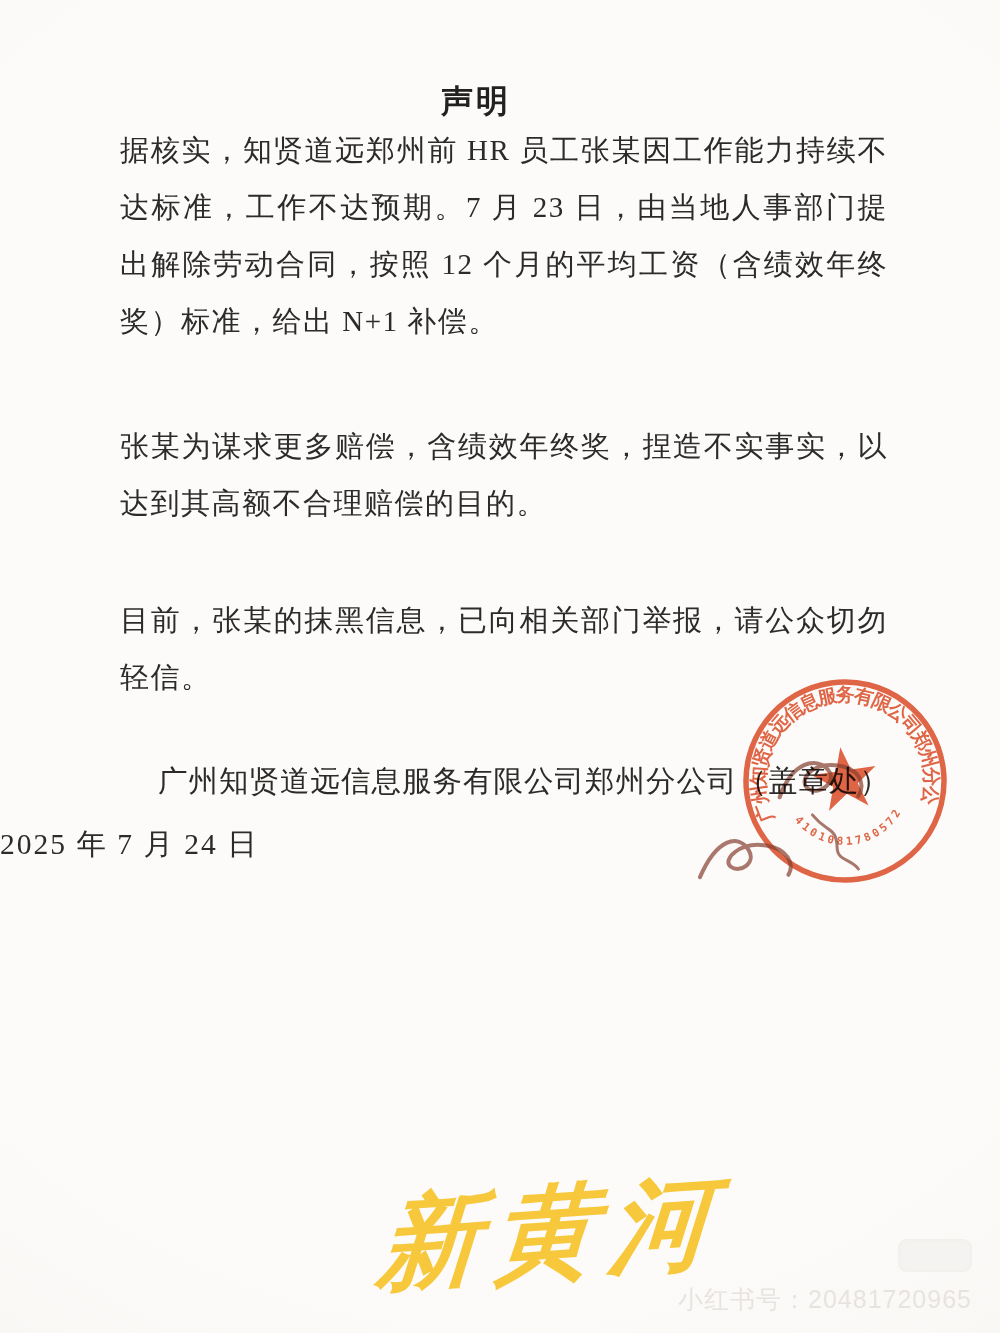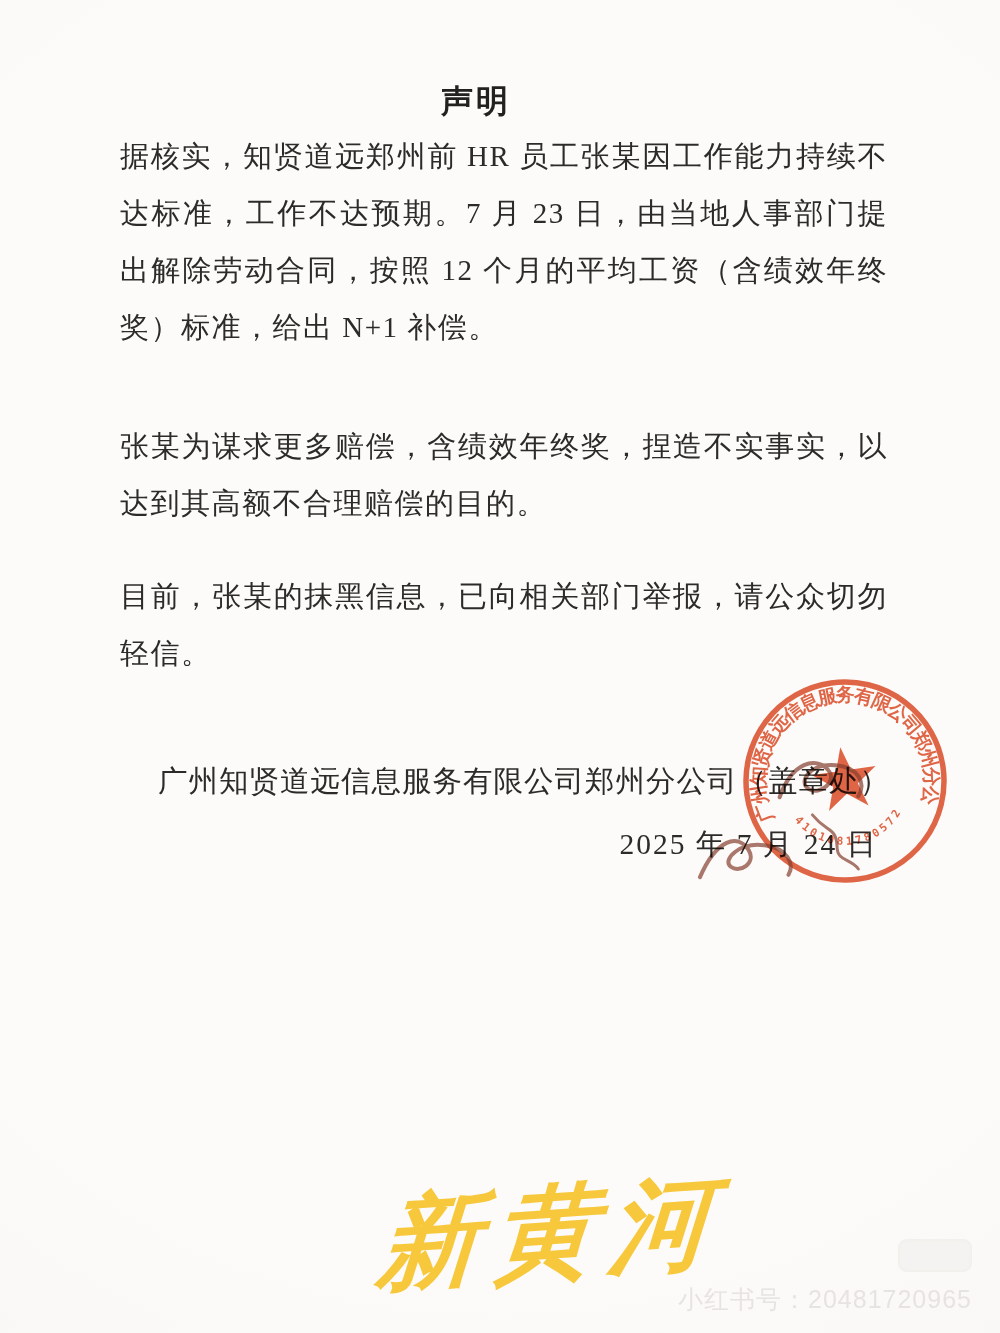--- a/index.html
+++ b/index.html
@@ -27,41 +27,41 @@
   .para {
     position: absolute;
     left: 120px;
     width: 768px;
     font-size: 29px;
     line-height: 57px;
     text-align: justify;
     letter-spacing: 1.5px;
     color: #2c2b29;
   }
-  .para-1 { top: 128px; }
+  .para-1 { top: 122px; }
   .para-2 { top: 418px; }
-  .para-3 { top: 568px; }
+  .para-3 { top: 592px; }
   .signature-line {
     position: absolute;
     top: 757px;
     left: 0;
     width: 890px;
     text-align: right;
     font-size: 29.5px;
     line-height: 48px;
     letter-spacing: 1px;
     color: #2c2b29;
     z-index: 2;
   }
   .date-line {
     position: absolute;
     top: 820px;
     left: 0;
     width: 878px;
-    text-align: right;
+    text-align: left;
     font-size: 29.5px;
     line-height: 48px;
     letter-spacing: 2px;
     color: #2c2b29;
     z-index: 2;
   }
   .seal-svg {
     position: absolute;
     left: 680px;
     top: 660px;

